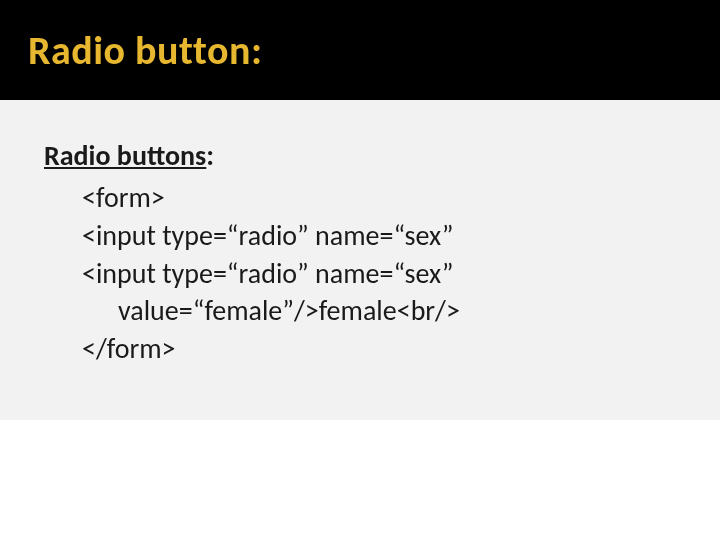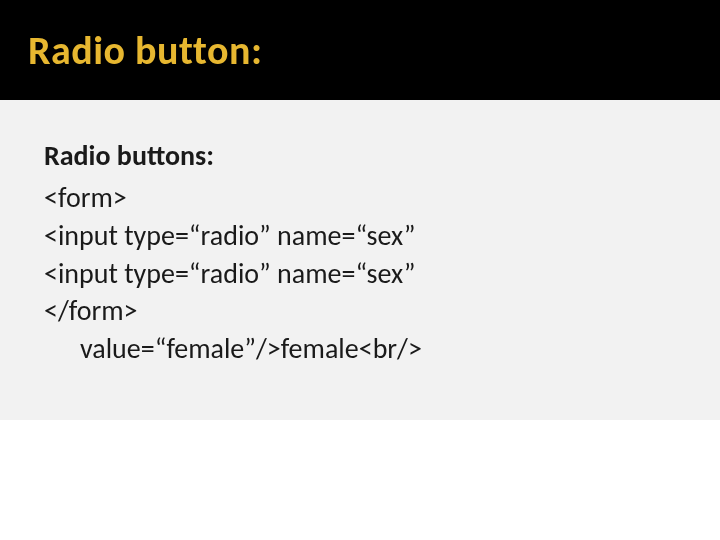--- a/index.html
+++ b/index.html
@@ -33,41 +33,43 @@
   .body-area {
     padding: 38px 44px 0 44px;
   }
   .subheading {
     font-size: 28px;
     font-weight: 700;
     color: #1a1a1a;
     margin-bottom: 6px;
   }
   .subheading .underline {
+    text-decoration: underline;
   }
   .code-line {
     font-size: 28px;
     color: #1a1a1a;
     line-height: 1.35;
     font-weight: 400;
+    margin-left: 38px;
   }
   .indent {
     padding-left: 36px;
   }
 </style>
 </head>
 <body>
 
 <div class="slide">
   <div class="header-band">
     <h1>Radio button:</h1>
   </div>
   <div class="body-area">
     <div class="subheading">
       <span class="underline">Radio buttons</span><span>:</span>
     </div>
     <div class="code-line">&lt;form&gt;</div>
     <div class="code-line">&lt;input type=“radio” name=“sex”</div>
     <div class="code-line">&lt;input type=“radio” name=“sex”</div>
+    <div class="code-line indent">value=“female”/&gt;female&lt;br/&gt;</div>
     <div class="code-line">&lt;/form&gt;</div>
-    <div class="code-line indent">value=“female”/&gt;female&lt;br/&gt;</div>
   </div>
 </div>
 
 </body></html>

